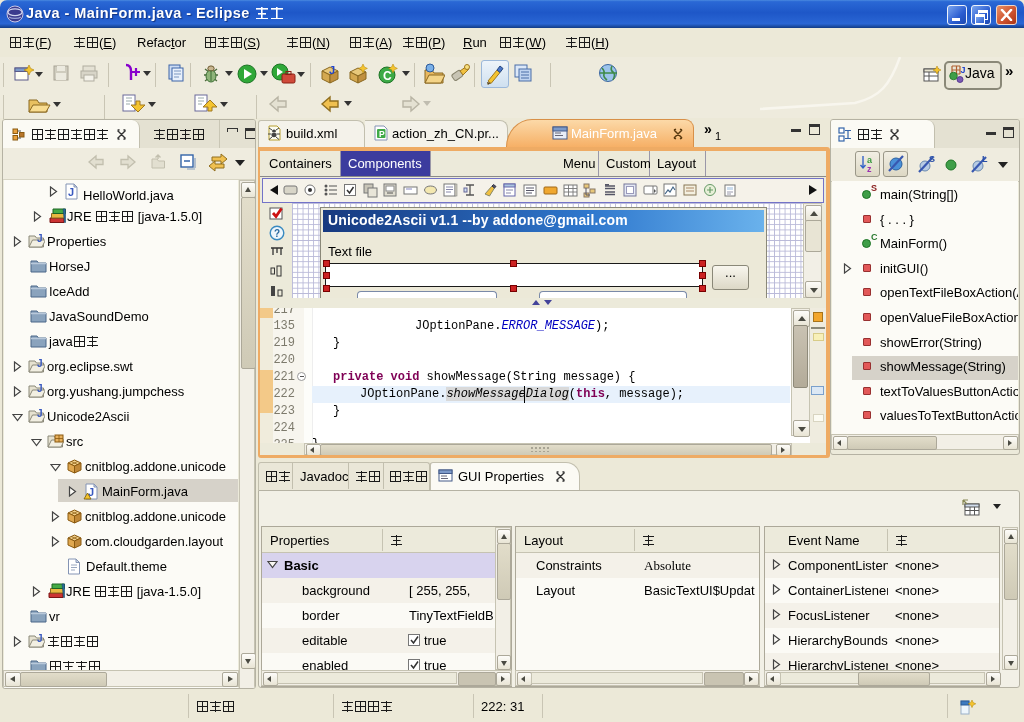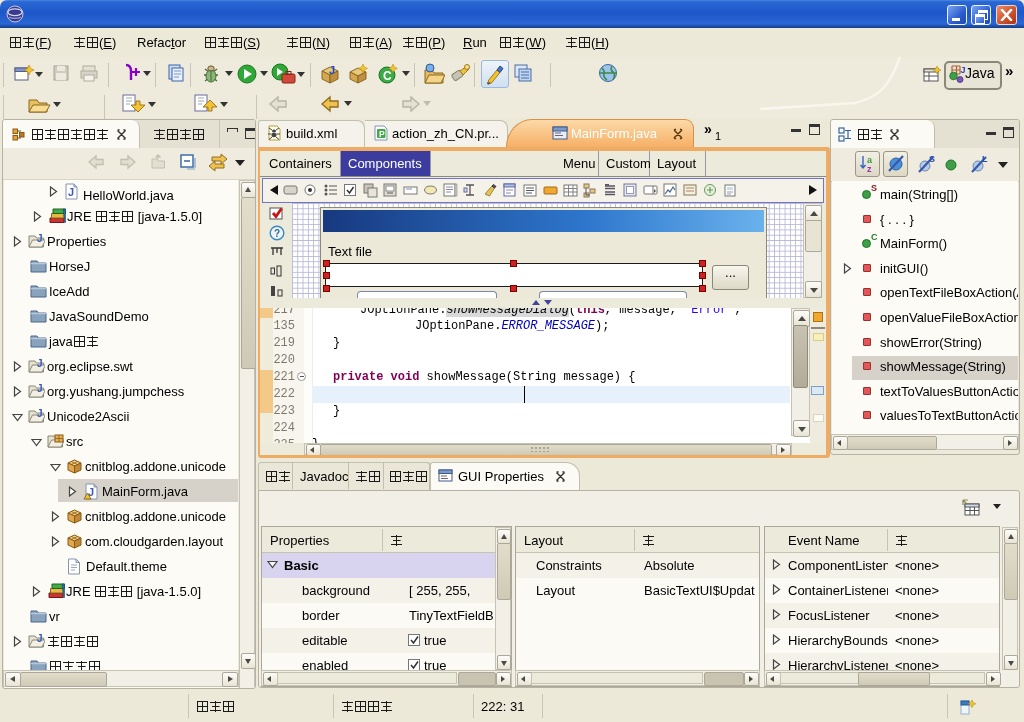--- a/index.html
+++ b/index.html
@@ -22,20 +22,21 @@
 </style></head>
 <body>
 
 <div class="abs" id="titlebar" style="left:0;top:0;width:1024px;height:28px;background:linear-gradient(#4a8ae0 0%,#2a68d5 6%,#1e57c8 45%,#2a66d4 85%,#123c86 100%);border-radius:7px 7px 0 0;">
  <svg class="abs" style="left:6px;top:5px" width="18" height="18" viewBox="0 0 18 18">
       <circle cx="9" cy="9" r="8" fill="#3b3b8e"></circle>
       <circle cx="9" cy="9" r="8" fill="none" stroke="#c8c8e8" stroke-width="1"></circle>
       <ellipse cx="9" cy="7.2" rx="7" ry="3.4" fill="none" stroke="#cfd4ee" stroke-width="1.2"></ellipse>
       <path d="M3 12 a7 3 0 0 0 12 0" fill="none" stroke="#9aa3d4" stroke-width="1.2"></path>
     </svg>
+ <span class="abs" style="left:26px;top:5px;font-weight:bold;color:#fff;font-size:14.5px;letter-spacing:0.45px;text-shadow:1px 1px 1px #12327e;">Java - MainForm.java - Eclipse <i class="zw"></i><i class="zw" style="background-position:0 1px,0 10.5px,5.5px 0,0 5.5px,2px 14px;"></i></span>
  <div class="abs" style="left:947px;top:5px;width:20px;height:20px;border-radius:3px;border:1px solid #eef3fb;background:linear-gradient(135deg,#7ba6ef,#2a5cd0 60%,#1d49b0);box-sizing:border-box;">
       <div class="abs" style="left:4px;top:12px;width:8px;height:3px;background:#fff;"></div>
     </div>
  <div class="abs" style="left:971px;top:5px;width:20px;height:20px;border-radius:3px;border:1px solid #eef3fb;background:linear-gradient(135deg,#7ba6ef,#2a5cd0 60%,#1d49b0);box-sizing:border-box;">
       <div class="abs" style="left:6px;top:3.5px;width:8px;height:6px;border:1.5px solid #fff;border-top-width:3px;background:transparent;"></div>
       <div class="abs" style="left:3px;top:7.5px;width:8px;height:6.5px;border:1.5px solid #fff;border-top-width:3px;background:linear-gradient(135deg,#7ba6ef,#2a5cd0);"></div>
     </div>
  <div class="abs" style="left:996px;top:5px;width:21px;height:20px;border-radius:3px;border:1px solid #f0d7c8;background:linear-gradient(135deg,#e89066,#cf5430 55%,#aa3415);box-sizing:border-box;">
   <svg class="abs" style="left:3px;top:3px" width="13" height="12" viewBox="0 0 13 12">
         <path d="M2 1 L11 11 M11 1 L2 11" stroke="#fff" stroke-width="2.6" stroke-linecap="round"></path>
@@ -607,20 +608,21 @@
           <rect x="1" y="3" width="3.5" height="6" fill="none" stroke="#333"></rect>
           <rect x="7" y="1" width="4" height="10" fill="none" stroke="#333"></rect>
         </svg>
  <svg class="abs" style="left:10px;top:82px" width="14" height="12" viewBox="0 0 14 12">
           <rect x="1" y="1" width="4" height="10" fill="#444"></rect>
           <rect x="8" y="5" width="4" height="6" fill="none" stroke="#333"></rect>
         </svg>
  <div class="abs" style="left:32px;top:0;width:511px;height:95px;background:#fff;background-image:linear-gradient(#b9b9d8 1px,transparent 1px),linear-gradient(90deg,#b9b9d8 1px,transparent 1px);background-size:5.3px 5.3px;">
  <div class="abs" style="left:28px;top:4px;width:445px;height:91px;background:#ece9d8;border:1px solid #8a8878;border-bottom:none;">
  <div class="abs" style="left:2px;top:2px;width:441px;height:22px;background:linear-gradient(90deg,#17397f 0%,#2e77cd 60%,#6ab2ec 100%);"></div>
+ <span class="abs" style="left:7px;top:4px;color:#fff;font-weight:bold;font-size:14px;letter-spacing:0.15px;z-index:3;white-space:nowrap;">Unicode2Ascii v1.1 --by addone@gmail.com</span>
  <span class="abs" style="left:7px;top:36px;font-size:13px;">Text file</span>
  <div class="abs" style="left:4px;top:55px;width:378px;height:24px;background:#fff;border:1.6px solid #1a1a1a;box-sizing:border-box;"></div>
  <div class="abs" style="left:1.5px;top:51.5px;width:5px;height:5px;background:#cc2222;border:.5px solid #770000;z-index:2;"></div>
  <div class="abs" style="left:1.5px;top:64px;width:5px;height:5px;background:#cc2222;border:.5px solid #770000;z-index:2;"></div>
  <div class="abs" style="left:1.5px;top:76.5px;width:5px;height:5px;background:#cc2222;border:.5px solid #770000;z-index:2;"></div>
  <div class="abs" style="left:189px;top:51.5px;width:5px;height:5px;background:#cc2222;border:.5px solid #770000;z-index:2;"></div>
  <div class="abs" style="left:189px;top:76.5px;width:5px;height:5px;background:#cc2222;border:.5px solid #770000;z-index:2;"></div>
  <div class="abs" style="left:378px;top:51.5px;width:5px;height:5px;background:#cc2222;border:.5px solid #770000;z-index:2;"></div>
  <div class="abs" style="left:378px;top:64px;width:5px;height:5px;background:#cc2222;border:.5px solid #770000;z-index:2;"></div>
  <div class="abs" style="left:378px;top:76.5px;width:5px;height:5px;background:#cc2222;border:.5px solid #770000;z-index:2;"></div>
@@ -654,24 +656,24 @@
  <span class="abs" style="left:13px;top:45px;width:22px;text-align:right;color:#7d7a6c;font-family:Liberation Mono,monospace;font-size:12px;">220</span>
  <span class="abs" style="left:13px;top:62px;width:22px;text-align:right;color:#7d7a6c;font-family:Liberation Mono,monospace;font-size:12px;">221</span>
  <span class="abs" style="left:13px;top:79px;width:22px;text-align:right;color:#7d7a6c;font-family:Liberation Mono,monospace;font-size:12px;">222</span>
  <span class="abs" style="left:13px;top:96px;width:22px;text-align:right;color:#7d7a6c;font-family:Liberation Mono,monospace;font-size:12px;">223</span>
  <span class="abs" style="left:13px;top:113px;width:22px;text-align:right;color:#7d7a6c;font-family:Liberation Mono,monospace;font-size:12px;">224</span>
  <span class="abs" style="left:13px;top:130px;width:22px;text-align:right;color:#7d7a6c;font-family:Liberation Mono,monospace;font-size:12px;">225</span>
  <div class="abs" style="left:37px;top:64px;width:9px;height:9px;border:1px solid #999;border-radius:50%;background:#fff;box-sizing:border-box;">
           <div class="abs" style="left:1.5px;top:3px;width:4px;height:1.2px;background:#555;"></div>
         </div>
  <div class="abs" style="left:52px;top:78px;width:478px;height:17px;background:#e7f1fc;"></div>
- <span class="abs" style="left:100px;top:-5px;font-family:Liberation Mono,monospace;font-size:12px;white-space:pre;">JOptionPane.<span style="background:#d9d9d9;font-style:italic;">showMessageDialog</span>(<span style="font-weight:bold;color:#7f0055;">this</span>, message, <span style="color:#2a00ff;">"Error"</span>,</span>
  <span class="abs" style="left:155px;top:11px;font-family:Liberation Mono,monospace;font-size:12px;white-space:pre;">JOptionPane.<span style="font-style:italic;color:#0000c0;">ERROR_MESSAGE</span>);</span>
  <span class="abs" style="left:73px;top:28px;font-family:Liberation Mono,monospace;font-size:12px;white-space:pre;">}</span>
  <span class="abs" style="left:73px;top:62px;font-family:Liberation Mono,monospace;font-size:12px;white-space:pre;"><span style="font-weight:bold;color:#7f0055;">private void</span> showMessage(String message) {</span>
+ <span class="abs" style="left:100px;top:79px;font-family:Liberation Mono,monospace;font-size:12px;white-space:pre;">JOptionPane.<span style="background:#d9d9d9;font-style:italic;">showMessageDialog</span>(<span style="font-weight:bold;color:#7f0055;">this</span>, message);</span>
         <div class="abs" style="left:264px;top:78px;width:1.4px;height:17px;background:#000;"></div>
 
  <span class="abs" style="left:73px;top:96px;font-family:Liberation Mono,monospace;font-size:12px;white-space:pre;">}</span>
  <span class="abs" style="left:52px;top:129px;font-family:Liberation Mono,monospace;font-size:12px;white-space:pre;">}</span>
  <div class="abs sb" style="left:531px;top:0;width:19px;height:128px;box-sizing:border-box;"></div>
  <div class="sbtn" style="left:533px;top:2px;width:15px;height:15px;">
           <div class="arr" style="left:4px;top:5px;border-left:4px solid transparent;border-right:4px solid transparent;border-bottom:5.5px solid #4a4a42;"></div>
         </div>
  <div class="abs" style="left:533px;top:17px;width:15px;height:63px;background:linear-gradient(#c9c2b2,#b3ab99);border:1px solid #8e8a7a;border-radius:2px;box-sizing:border-box;"></div>
  <div class="sbtn" style="left:533px;top:112px;width:15px;height:15px;">
@@ -858,21 +860,21 @@
  <div class="sbtn" style="left:238px;top:212px;width:13px;height:12px;">
         <div class="arr" style="left:4px;top:3px;border-top:3px solid transparent;border-bottom:3px solid transparent;border-left:4.5px solid #4a4a42;"></div>
       </div>
  <div class="abs" style="left:257px;top:66px;width:245px;height:161px;background:#fbfaf5;border:1px solid #aca899;box-sizing:border-box;"></div>
  <div class="abs" style="left:258px;top:67px;width:243px;height:26px;background:#eceadb;border-bottom:1px solid #c6c3b2;box-sizing:border-box;"></div>
  <span class="abs" style="left:266px;top:73px;">Layout</span>
  <div class="abs" style="left:376px;top:69px;width:1px;height:22px;background:#c6c3b2;"></div>
  <span class="abs" style="left:384px;top:73px;"><i class="y"></i></span>
  <div class="abs" style="left:258px;top:93px;width:243px;height:25px;background:#f4f1e9;"></div>
  <span class="abs" style="left:278px;top:98px;">Constraints</span>
-      <span class="abs" style="left:386px;top:98px;">Absolute</span>
+      <span class="abs" style="left:386px;top:98px;font-family:Liberation Serif, serif;">Absolute</span>
  <div class="abs" style="left:258px;top:118px;width:243px;height:25px;background:#fbfaf5;"></div>
  <span class="abs" style="left:278px;top:123px;">Layout</span>
       <div class="abs" style="left:386px;top:118px;width:115px;height:25px;overflow:hidden;">
         <span class="abs" style="left:0;top:5px;white-space:nowrap;">BasicTextUI$Updat</span>
       </div>
  <div class="abs sb" style="left:257px;top:210px;width:245px;height:16px;box-sizing:border-box;"></div>
  <div class="sbtn" style="left:259px;top:212px;width:13px;height:12px;">
         <div class="arr" style="left:3px;top:3px;border-top:3px solid transparent;border-bottom:3px solid transparent;border-right:4.5px solid #4a4a42;"></div>
       </div>
  <div class="abs" style="left:273px;top:212px;width:172px;height:12px;background:#eceadb;border:1px solid #c6c3b2;box-sizing:border-box;"></div>

